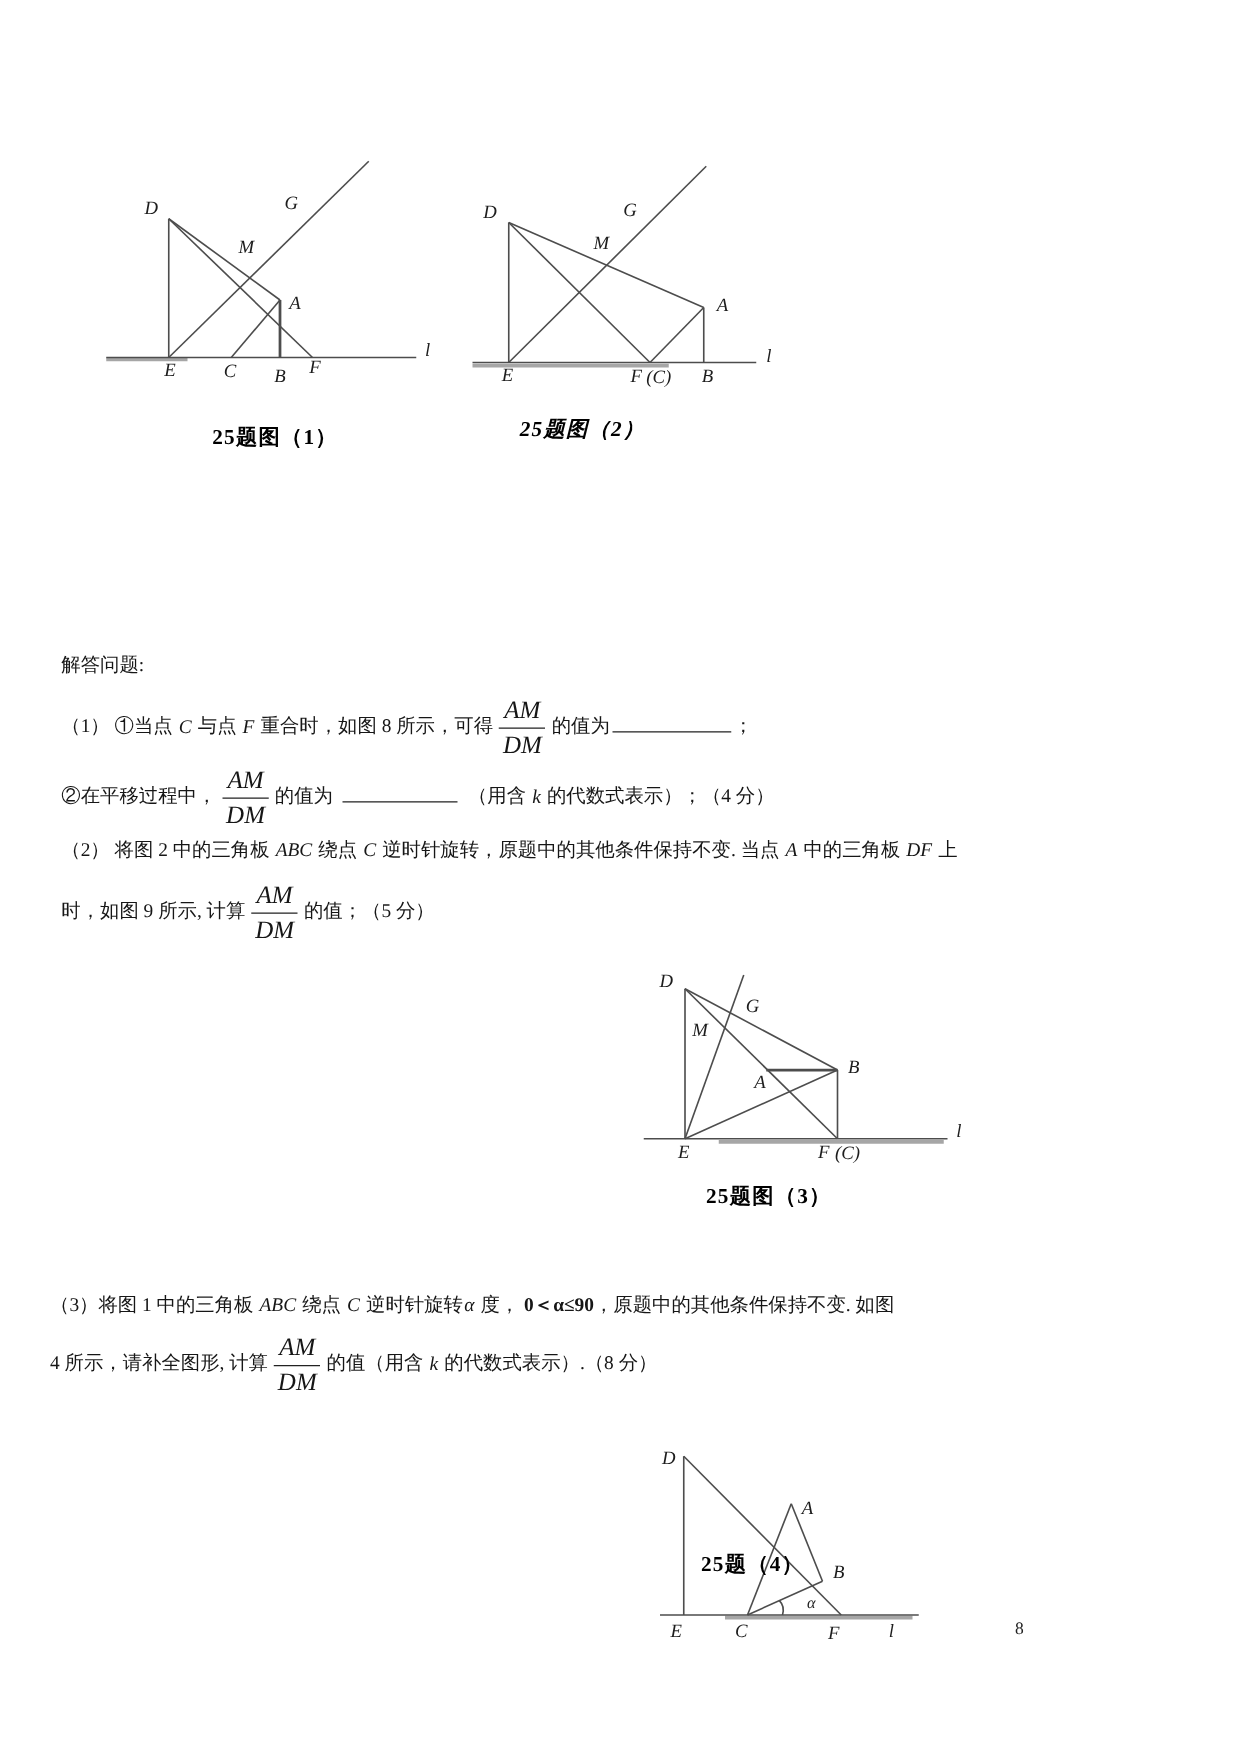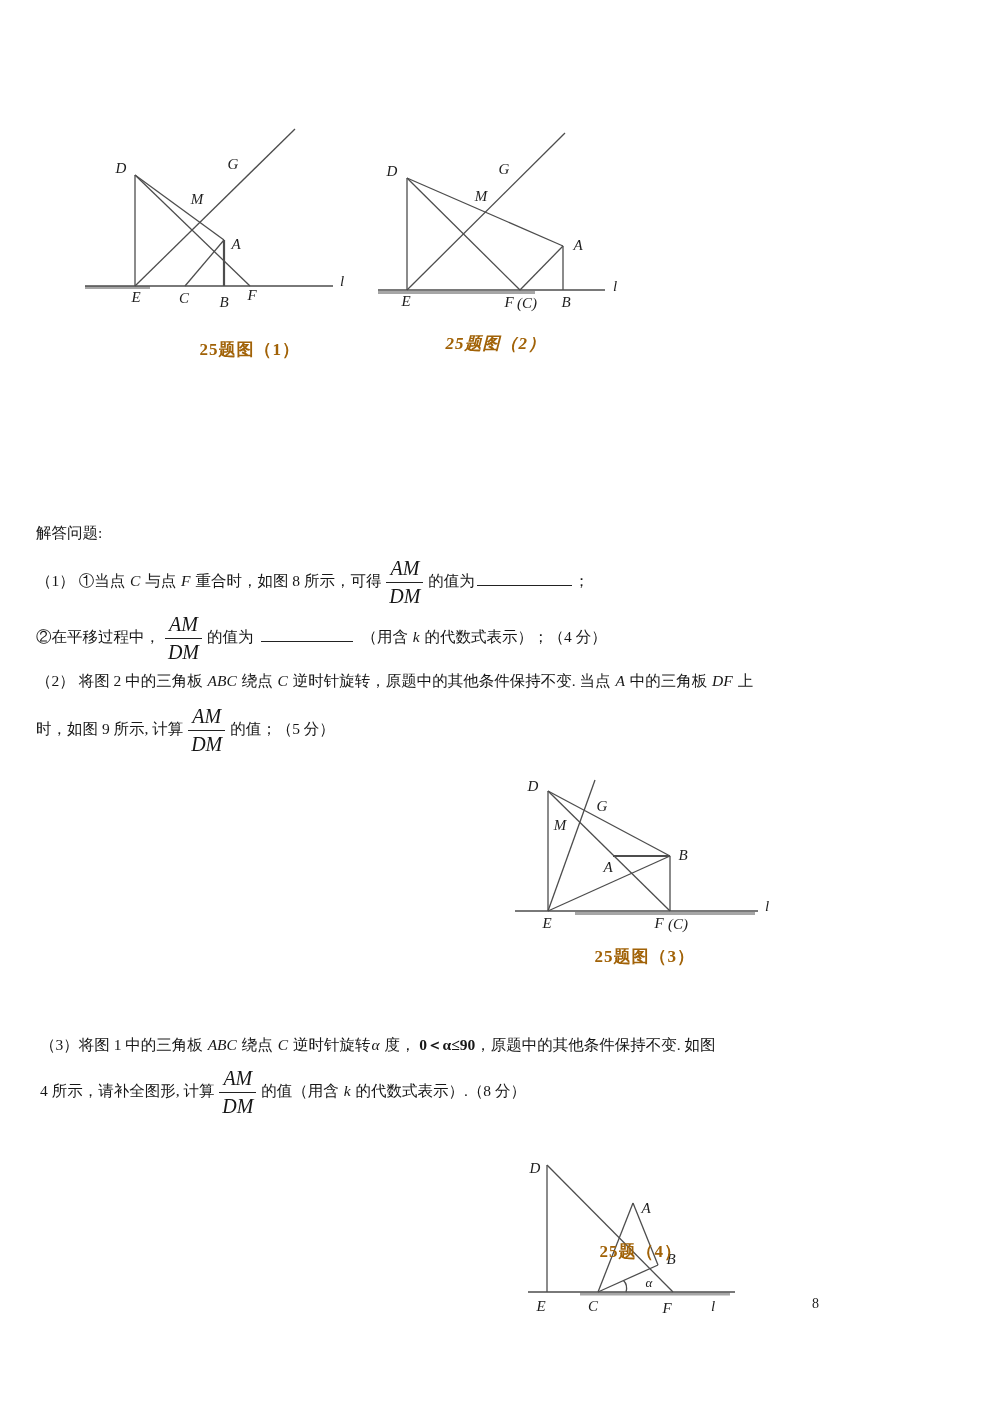--- a/index.html
+++ b/index.html
@@ -9,25 +9,25 @@
     overflow:hidden;
   }
   .fig{position:absolute;}
   .fig svg{position:absolute;left:0;top:0;}
   .plabel{
     position:absolute;transform:translate(-50%,-50%);
     font-style:italic;font-size:15px;color:#1d1d1d;white-space:nowrap;
     font-family:"Liberation Serif","DejaVu Serif",serif;line-height:1;
   }
   .caption{
-    position:absolute;text-align:right;font-weight:bold;font-size:17px;
-    color:#a16207;letter-spacing:1px;white-space:nowrap;
+    position:absolute;text-align:center;font-weight:bold;font-size:17px;
+    color:#000000;letter-spacing:1px;white-space:nowrap;
   }
   .para{
-    position:absolute;left:36px;width:920px;font-size:15.5px;color:#161616;
+    position:absolute;left:49px;width:920px;font-size:15.5px;color:#161616;
     white-space:nowrap;line-height:1.45;
   }
   .mvar{font-style:italic;font-family:"Liberation Serif","DejaVu Serif",serif;padding:0 1px;}
   .bold{font-weight:bold;}
   .frac{
     display:inline-block;vertical-align:middle;text-align:center;
     font-style:italic;font-size:20px;line-height:1.15;margin:0 5px;
   }
   .frac .num{display:block;padding:1px 4px 2px;border-bottom:1.4px solid #222;}
   .frac .den{display:block;padding-top:2px;}

